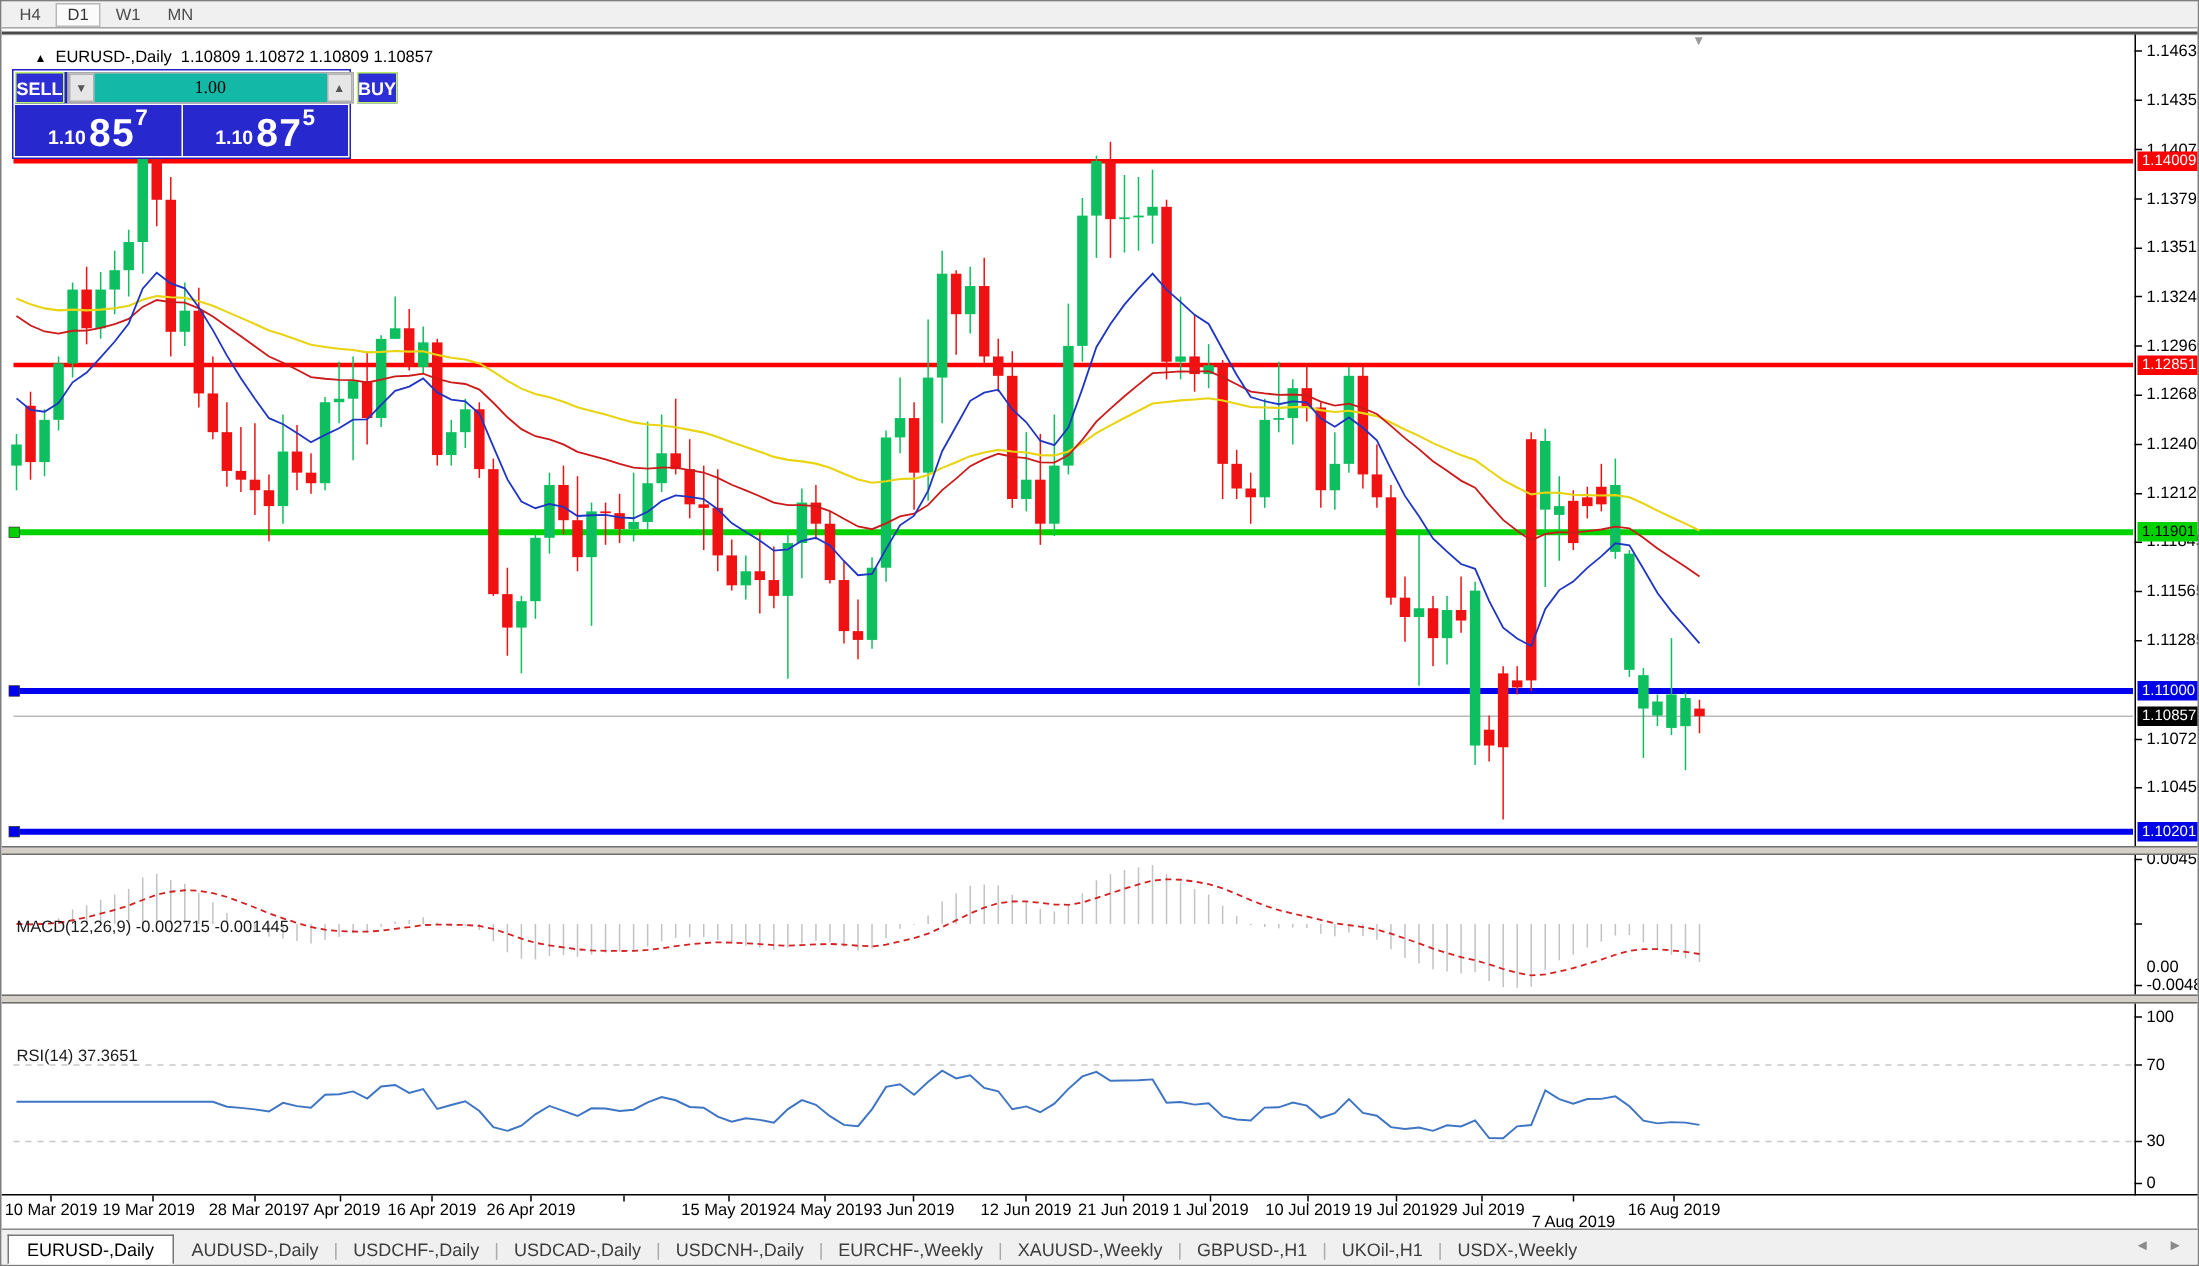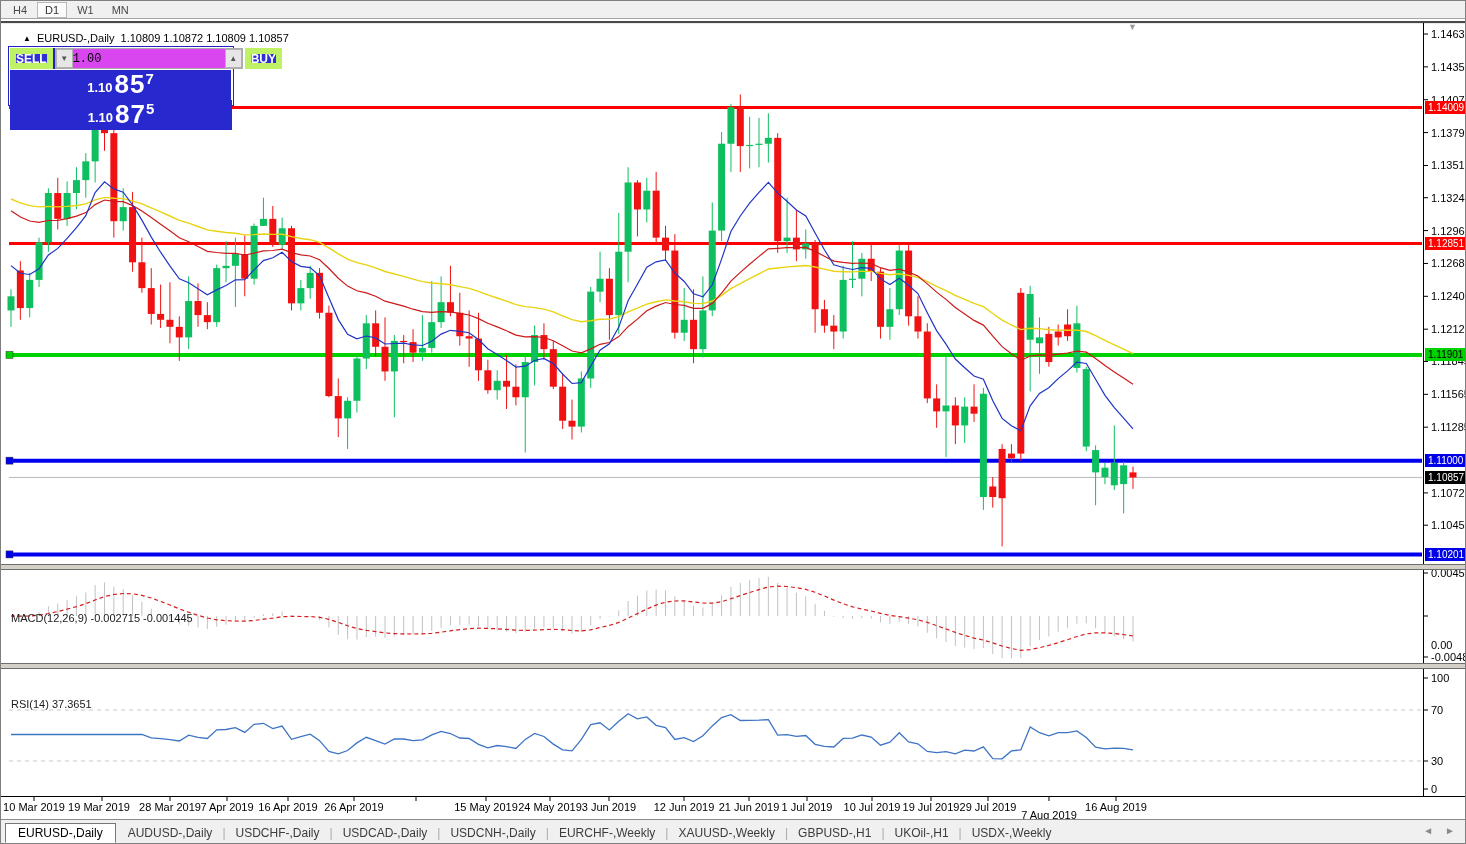--- a/index.html
+++ b/index.html
@@ -21,25 +21,25 @@
   .pdiv{left:0;width:1466px;height:4px;background:#d4d0c8;border-top:1px solid #6e6e6e;border-bottom:1px solid #6e6e6e;box-sizing:content-box;z-index:6;}
   #rsi-bottom-line{left:0;top:795px;width:1466px;height:1px;background:#000;z-index:6;}
   
   .panel-label{position:absolute;left:10px;font-size:11px;color:#1a1a1a;z-index:5;}
   
   #chart-header{left:22px;top:31px;font-size:11px;color:#000;z-index:7;display:flex;align-items:center;gap:6px;}
   #collapse-arrow{font-size:8px;color:#000;}
   
   #trade-panel{left:8px;top:46px;width:222px;z-index:8;background:#2222c2;border:1px solid #fff;box-shadow:0 0 0 1px #2222c2;}
   #tp-row1{display:flex;align-items:stretch;height:21px;}
-  .tp-btn{width:47px;background:#2e2ed6;color:#fff;font-size:12px;font-weight:bold;display:flex;align-items:center;justify-content:center;border:6px solid #bef264;}
+  .tp-btn{width:47px;background:#2e2ed6;color:#fff;font-size:12px;font-weight:bold;display:flex;align-items:center;justify-content:center;border:1px solid #bef264;}
   #tp-spin{flex:1;display:flex;background:#d9d9d9;border:1px solid #aaa;margin:0 2px;}
   .spin-btn{width:15px;background:#e6e6e6;border:1px solid #b0b0b0;color:#555;font-size:8px;display:flex;align-items:center;justify-content:center;}
-  #tp-amount{flex:1;background:#d946ef;border:none;font-size:12px;color:#000;text-align:left;font-family:Liberation Mono, monospace;padding:0;min-width:0;}
-  #tp-row2{display:flex;height:34px;border-top:1px solid #fff;flex-direction:column;}
+  #tp-amount{flex:1;background:#14b8a6;border:none;font-size:12px;color:#000;text-align:center;font-family:Liberation Serif, serif;padding:0;min-width:0;}
+  #tp-row2{display:flex;height:34px;border-top:1px solid #fff;}
   .tp-price{flex:1;display:flex;align-items:flex-end;justify-content:center;background:#2828cf;color:#fff;padding-bottom:2px;}
   .tp-price.sell{border-right:1px solid #fff;}
   .price-prefix{font-size:13px;font-weight:bold;margin-right:2px;line-height:20px;}
   .price-main{font-size:26px;font-weight:bold;line-height:28px;letter-spacing:1px;}
   .price-sup{font-size:15px;font-weight:bold;line-height:14px;align-self:flex-start;margin-top:2px;}
   #shift-marker{left:1127px;top:21px;font-size:9px;color:#9a9a9a;z-index:5;}
   
   #tabbar{left:0;top:818px;width:1466px;height:26px;background:#f0f0f0;border-top:1px solid #8a8a8a;display:flex;align-items:center;padding-left:4px;box-sizing:border-box;z-index:7;}
   .tab{font-size:12px;color:#3c3c3c;padding:2px 10px;white-space:nowrap;}
   .tab.active{background:#fff;border:1px solid #777;border-bottom-color:#fff;color:#000;padding:2px 12px;margin-right:2px;}

